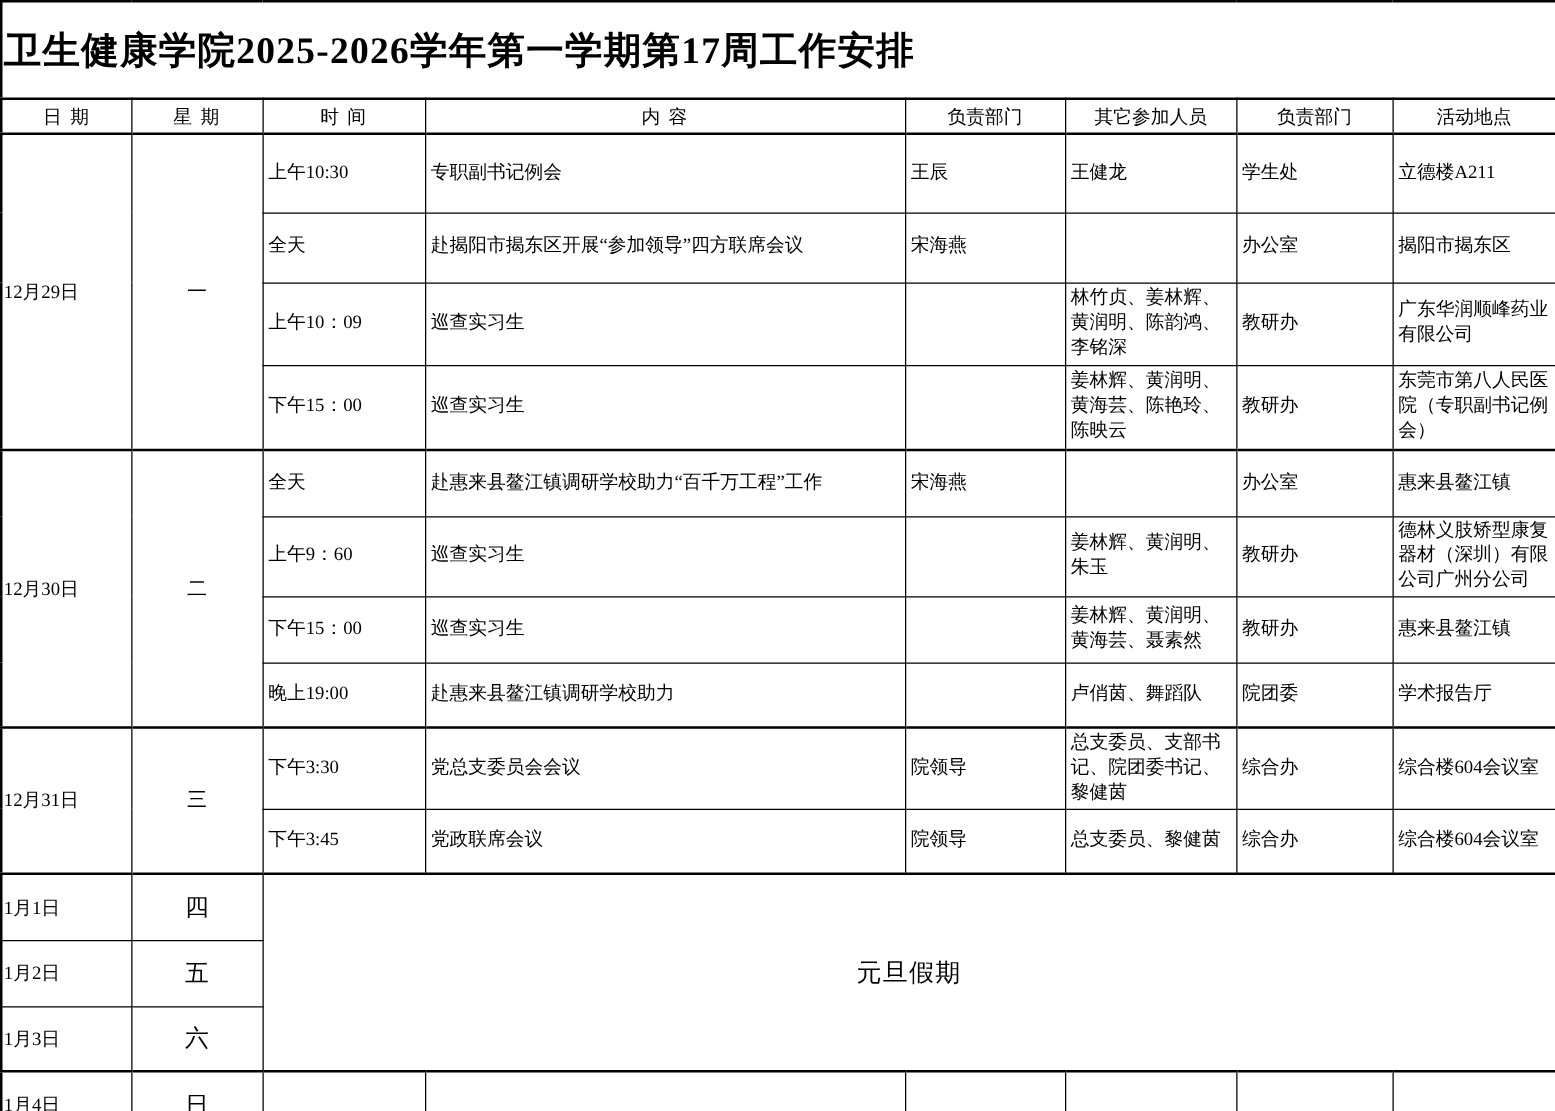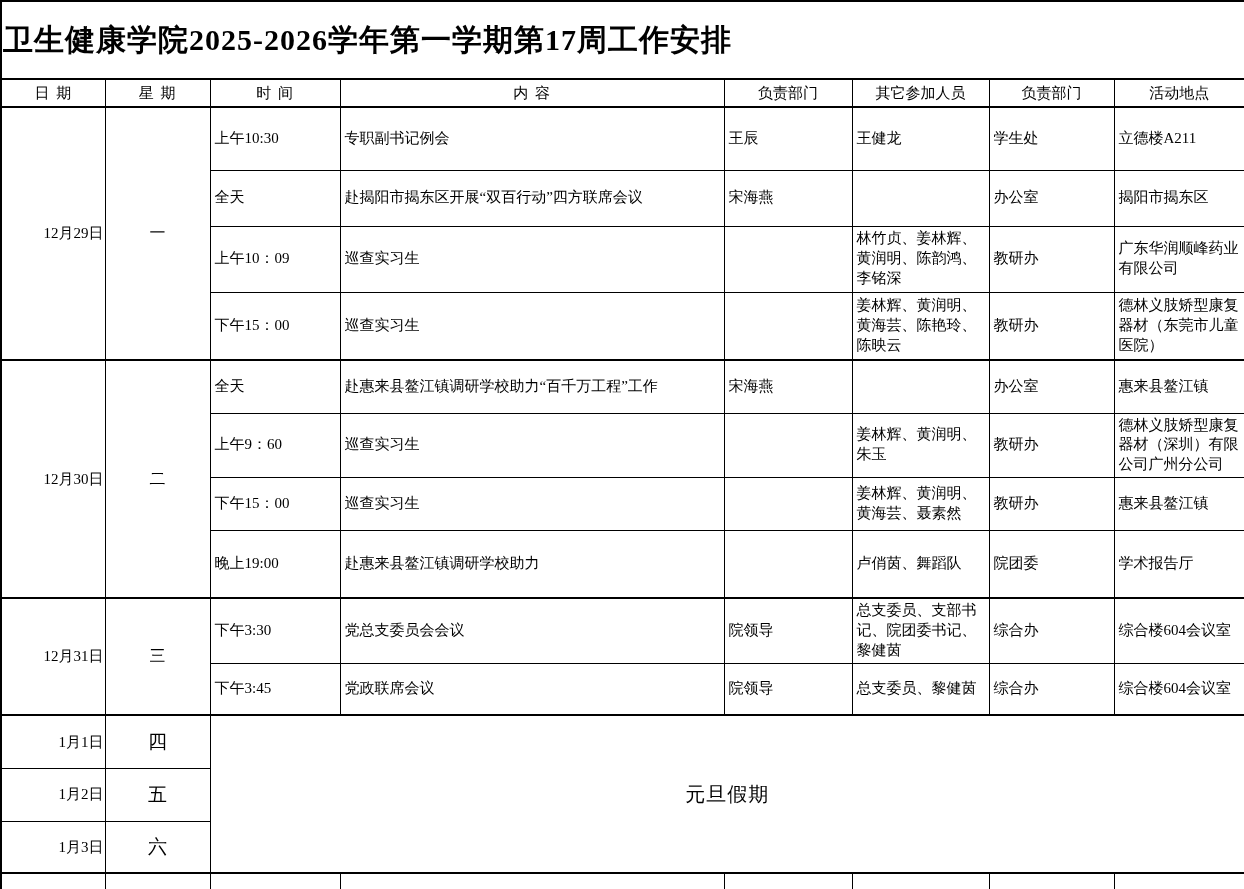--- a/index.html
+++ b/index.html
@@ -39,21 +39,21 @@
     text-align: center;
     border-bottom: 2px solid #000000;
   }
   tr.header-row th.spread {
     letter-spacing: 0.45em;
     padding-left: 0.45em;
     text-align: center;
   }
   tr.group-start td { border-top: 2px solid #000000; }
   td.c-date {
-    text-align: right;
+    text-align: left;
     font-size: 15px;
   }
   td.c-week {
     text-align: center;
     font-size: 16px;
   }
   td.c-week-lg { font-size: 19px; }
   td.c-time, td.c-content, td.c-lead, td.c-part, td.c-dept, td.c-loc {
     text-align: left;
     font-size: 15px;
@@ -102,41 +102,41 @@
     <td rowspan="4" class="c-week">一</td>
     <td class="c-time">上午10:30</td>
     <td class="c-content">专职副书记例会</td>
     <td class="c-lead">王辰</td>
     <td class="c-part">王健龙</td>
     <td class="c-dept">学生处</td>
     <td class="c-loc">立德楼A211</td>
   </tr>
   <tr style="height:56px">
     <td class="c-time">全天</td>
-    <td class="c-content">赴揭阳市揭东区开展“双百行动”四方联席会议</td>
+    <td class="c-content">赴揭阳市揭东区开展“参加领导”四方联席会议</td>
     <td class="c-lead">宋海燕</td>
     <td class="c-part"></td>
     <td class="c-dept">办公室</td>
     <td class="c-loc">揭阳市揭东区</td>
   </tr>
   <tr style="height:66px">
     <td class="c-time">上午10：09</td>
     <td class="c-content">巡查实习生</td>
     <td class="c-lead"></td>
     <td class="c-part">林竹贞、姜林辉、黄润明、陈韵鸿、李铭深</td>
     <td class="c-dept">教研办</td>
     <td class="c-loc">广东华润顺峰药业有限公司</td>
   </tr>
   <tr style="height:68px">
     <td class="c-time">下午15：00</td>
     <td class="c-content">巡查实习生</td>
     <td class="c-lead"></td>
     <td class="c-part">姜林辉、黄润明、黄海芸、陈艳玲、陈映云</td>
     <td class="c-dept">教研办</td>
-    <td class="c-loc">德林义肢矫型康复器材（东莞市儿童医院）</td>
+    <td class="c-loc">东莞市第八人民医院（专职副书记例会）</td>
   </tr>
 
   <tr class="group-start" style="height:53px">
     <td rowspan="4" class="c-date">12月30日</td>
     <td rowspan="4" class="c-week">二</td>
     <td class="c-time">全天</td>
     <td class="c-content">赴惠来县鳌江镇调研学校助力“百千万工程”工作</td>
     <td class="c-lead">宋海燕</td>
     <td class="c-part"></td>
     <td class="c-dept">办公室</td>
@@ -151,21 +151,21 @@
     <td class="c-loc">德林义肢矫型康复器材（深圳）有限公司广州分公司</td>
   </tr>
   <tr style="height:53px">
     <td class="c-time">下午15：00</td>
     <td class="c-content">巡查实习生</td>
     <td class="c-lead"></td>
     <td class="c-part">姜林辉、黄润明、黄海芸、聂素然</td>
     <td class="c-dept">教研办</td>
     <td class="c-loc">惠来县鳌江镇</td>
   </tr>
-  <tr style="height:68px">
+  <tr style="height:52px">
     <td class="c-time">晚上19:00</td>
     <td class="c-content">赴惠来县鳌江镇调研学校助力</td>
     <td class="c-lead"></td>
     <td class="c-part">卢俏茵、舞蹈队</td>
     <td class="c-dept">院团委</td>
     <td class="c-loc">学术报告厅</td>
   </tr>
 
   <tr class="group-start" style="height:55px">
     <td rowspan="2" class="c-date">12月31日</td>

